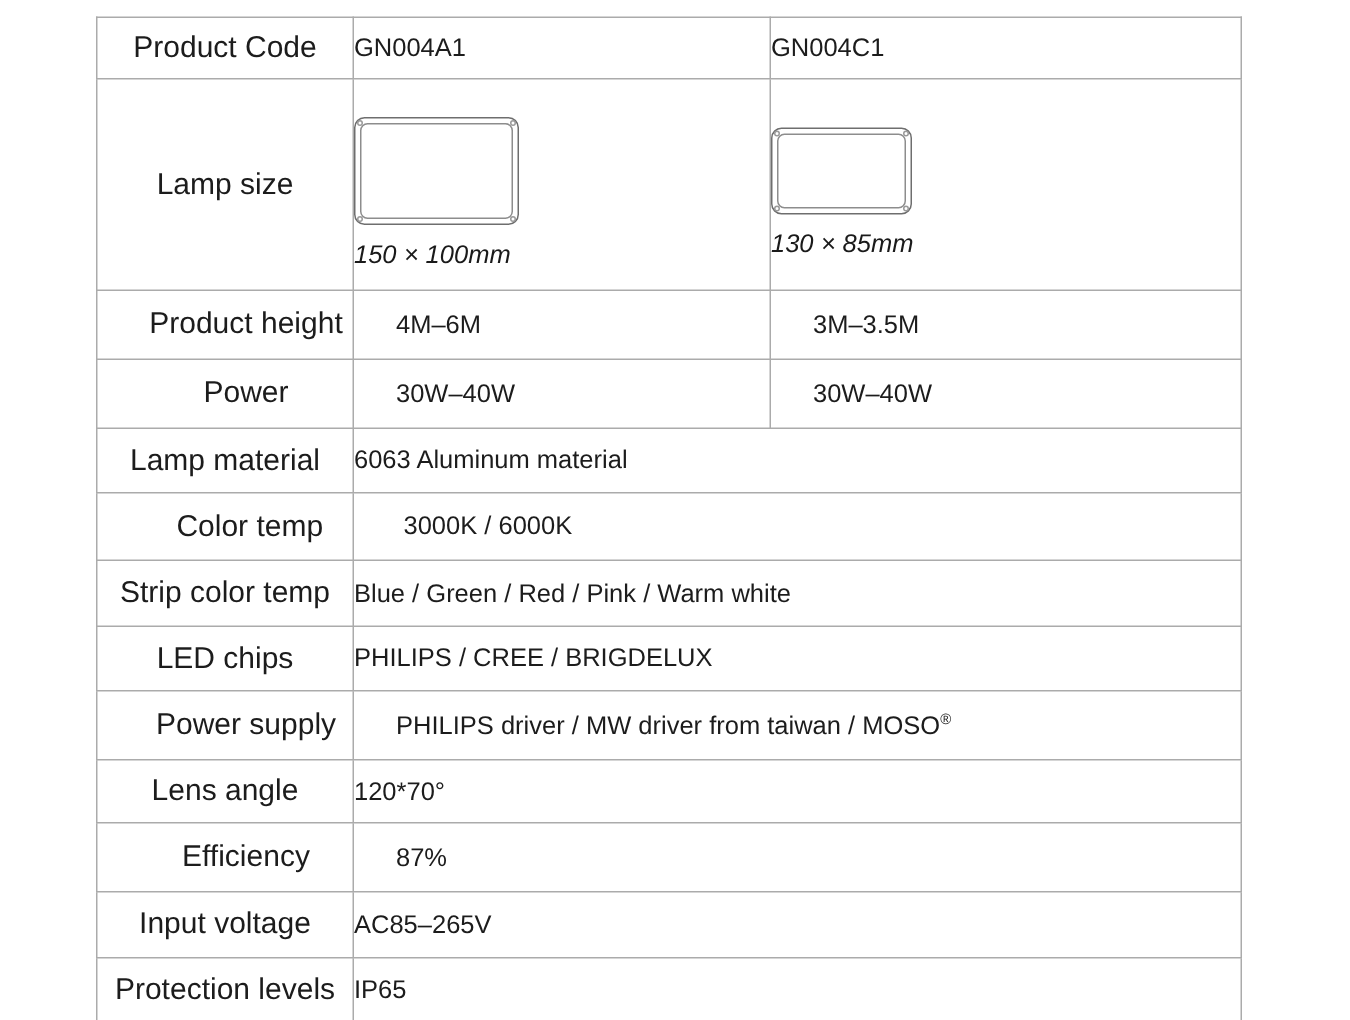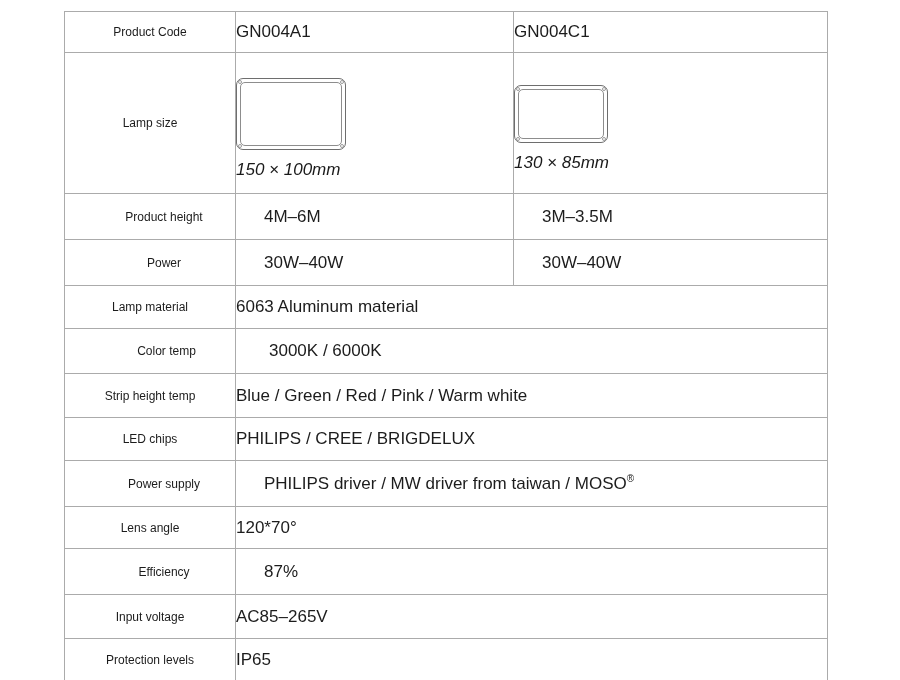--- a/index.html
+++ b/index.html
@@ -33,21 +33,21 @@
   tr.rh-code  td { height: 40px; }
   tr.rh-lamp  td { height: 140px; }
   tr.rh-45    td { height: 45px; padding-left: 28px; }
   tr.rh-42    td { height: 42px; }
   tr.rh-44    td { height: 44px; padding-left: 33px; }
   tr.rh-43    td { height: 43px; }
   tr.rh-41    td { height: 41px; }
 
   .label-cell {
     text-align: center;
-    font-size: 12px;
+    font-size: 20px;
     color: #1e1e1e;
   }
   .value-cell {
     font-size: 17px;
     color: #1a1a1a;
   }
   .span-cell {
     text-align: left;
     padding-left: 54px;
     font-size: 17px;
@@ -163,21 +163,21 @@
     <td class="label-cell">Lamp material</td>
     <td class="span-cell" colspan="2">6063 Aluminum material</td>
   </tr>
 
   <tr class="rh-44">
     <td class="label-cell">Color temp</td>
     <td class="span-cell" colspan="2">3000K / 6000K</td>
   </tr>
 
   <tr class="rh-43">
-    <td class="label-cell">Strip height temp</td>
+    <td class="label-cell">Strip color temp</td>
     <td class="span-cell" colspan="2">Blue / Green / Red / Pink / Warm white</td>
   </tr>
 
   <tr class="rh-42">
     <td class="label-cell">LED chips</td>
     <td class="span-cell" colspan="2">PHILIPS / CREE / BRIGDELUX</td>
   </tr>
 
   <tr class="rh-45">
     <td class="label-cell">Power supply</td>

